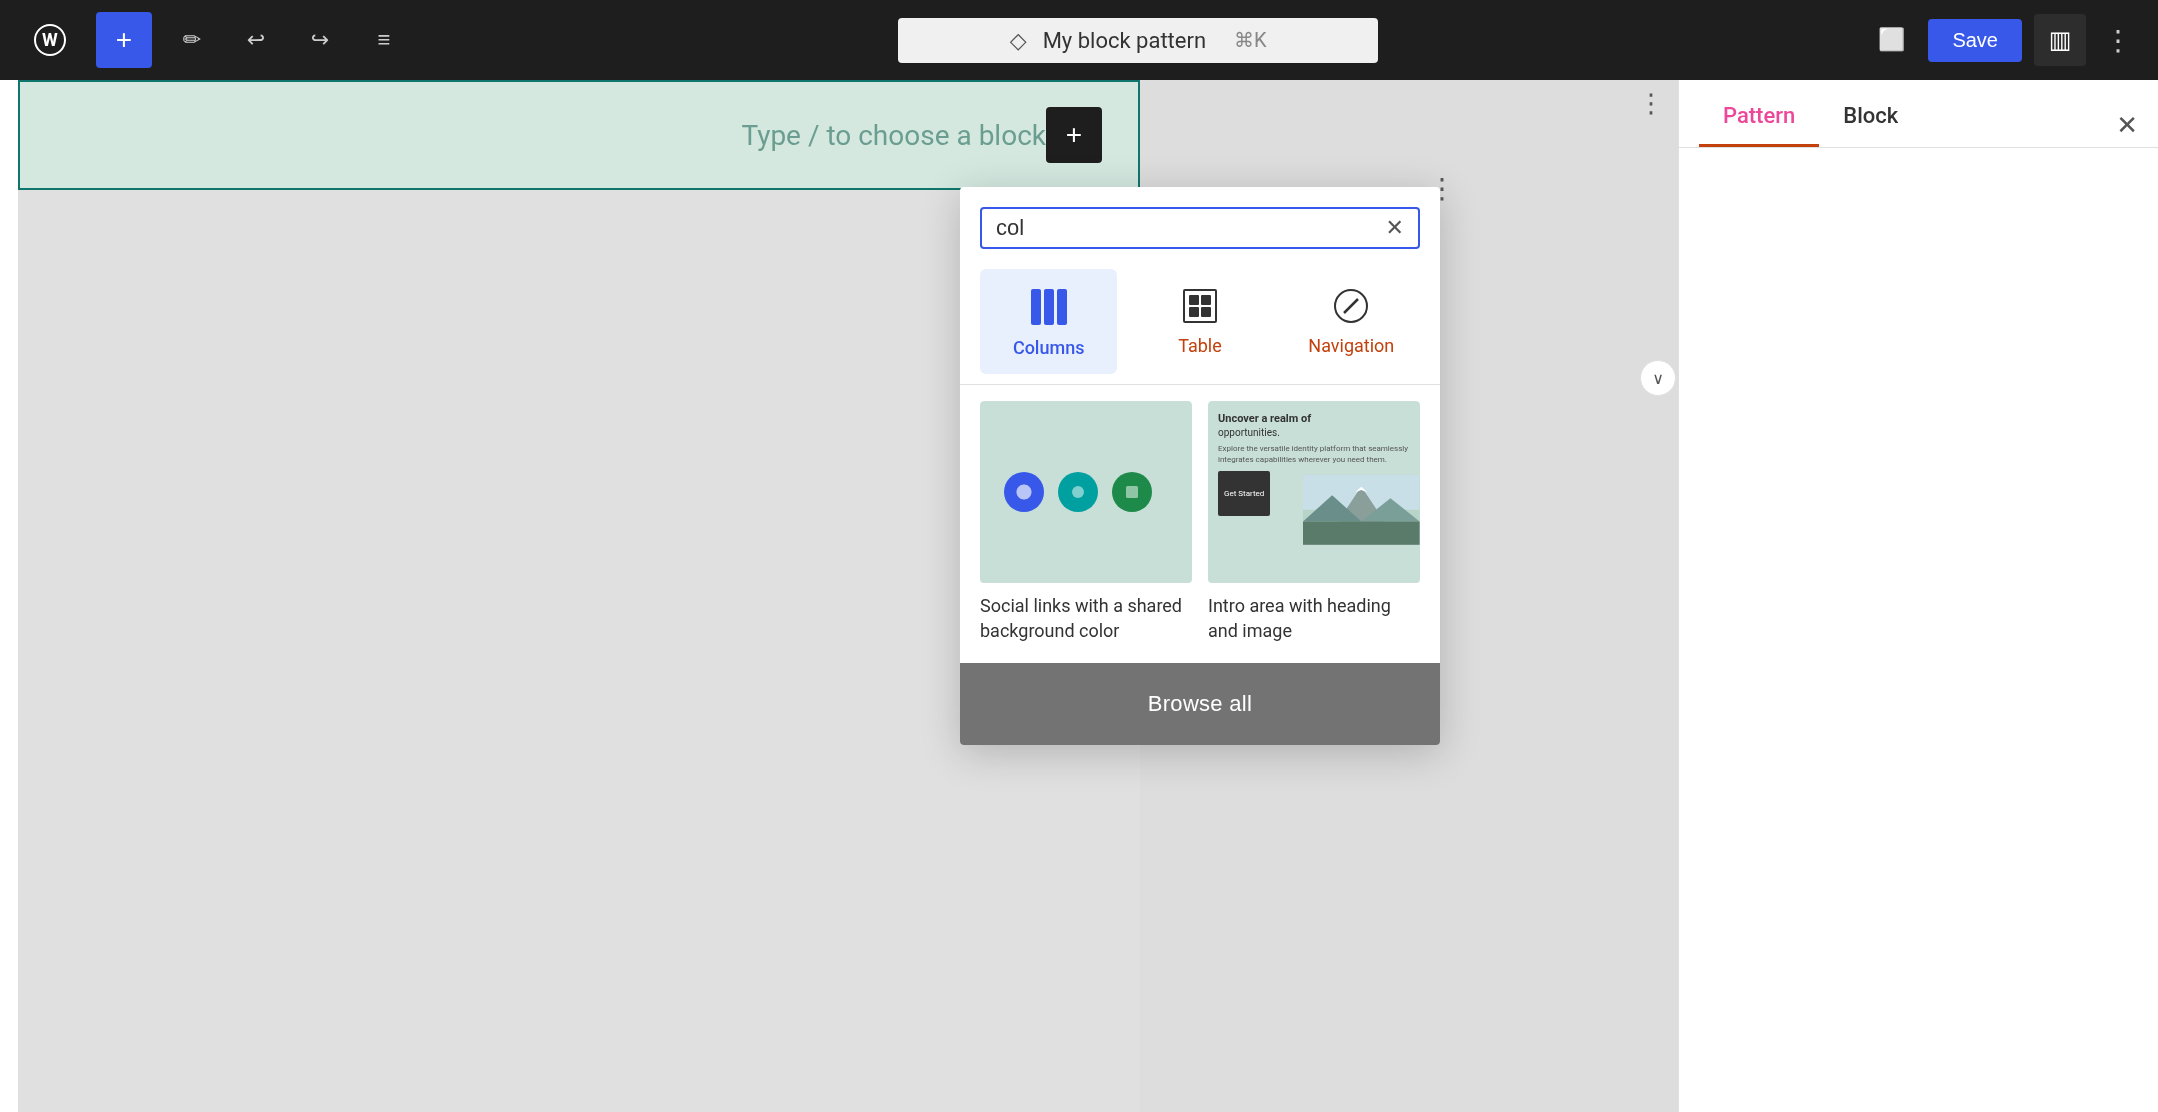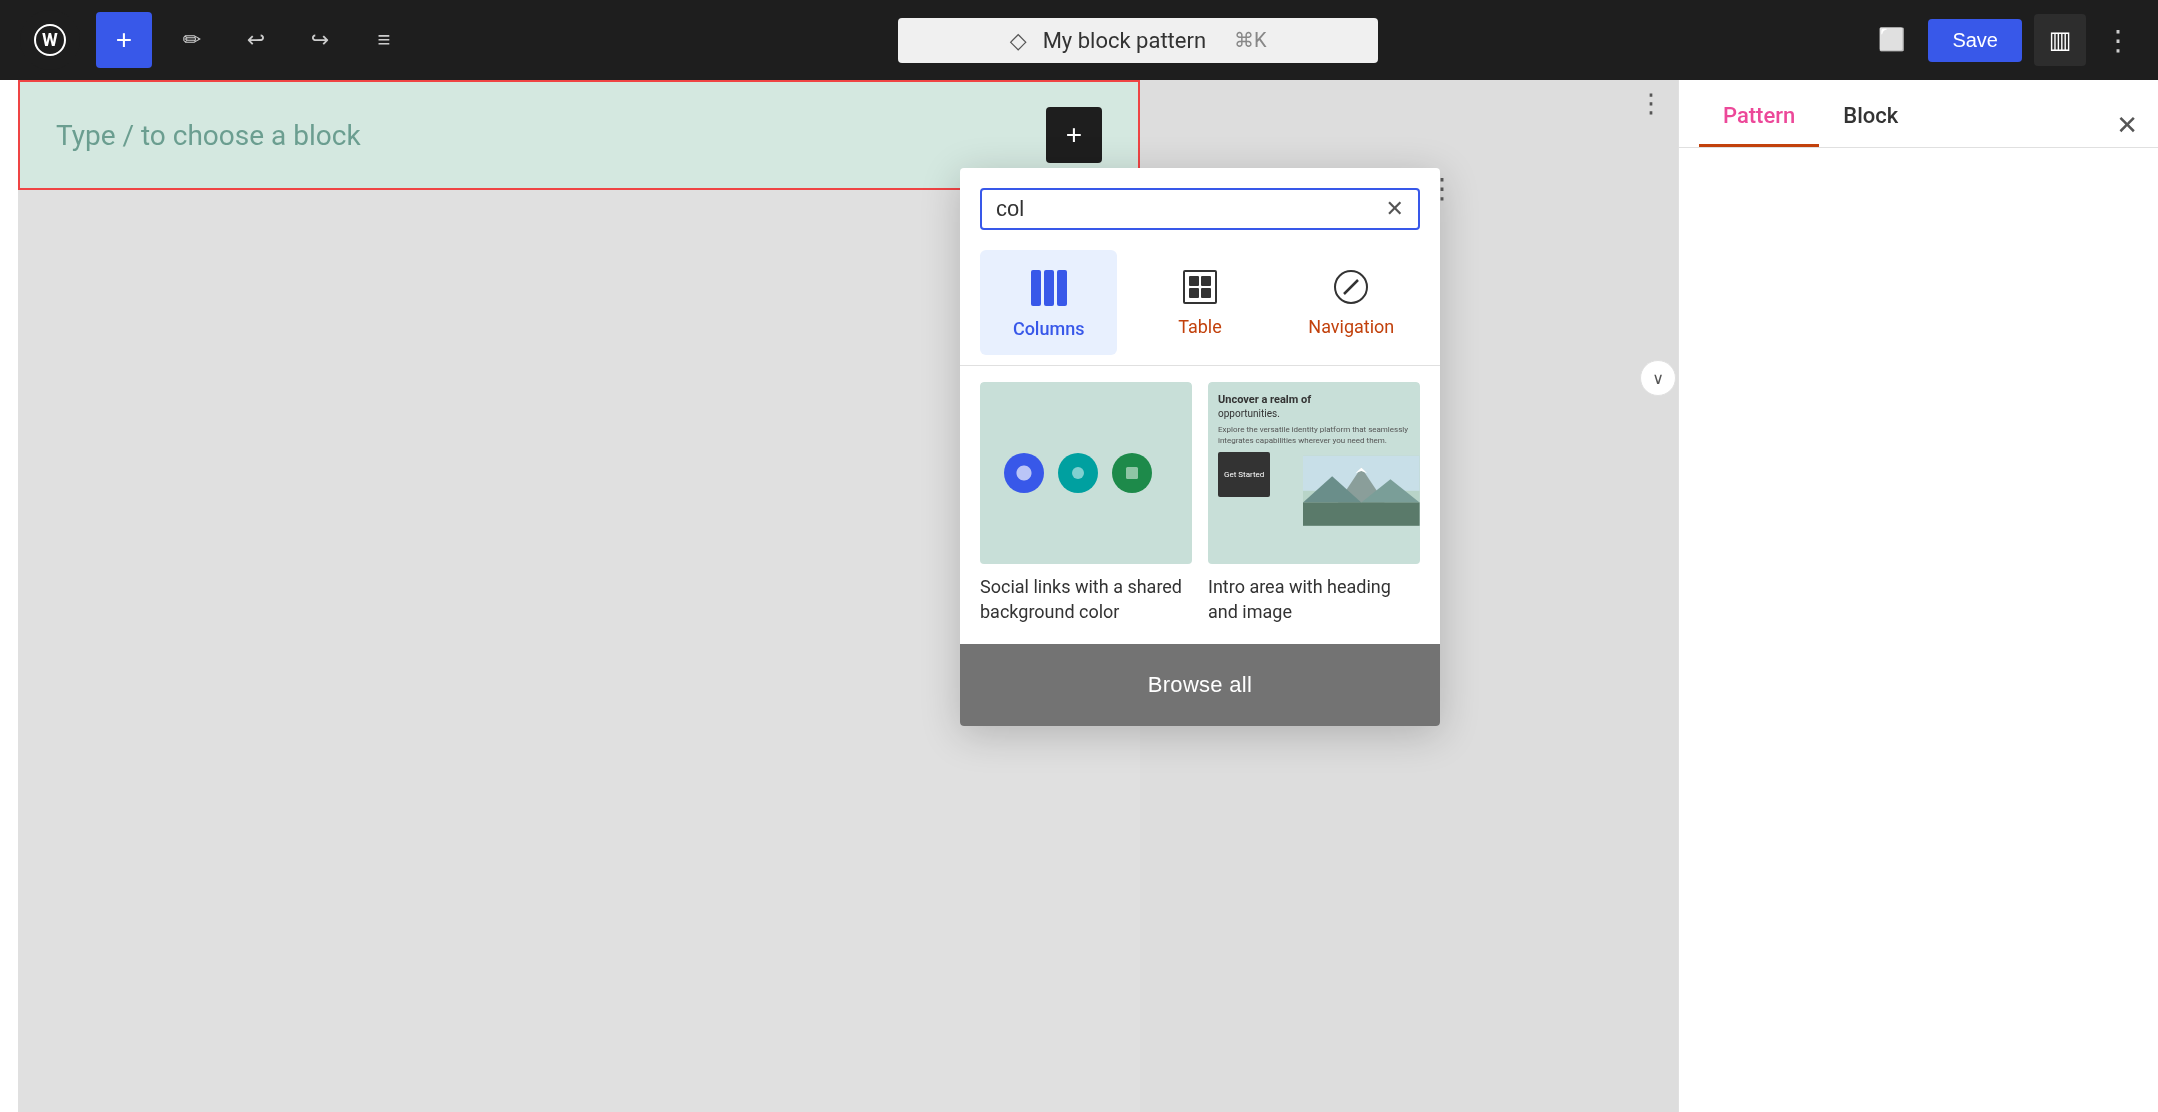--- a/index.html
+++ b/index.html
@@ -130,24 +130,24 @@
       width: 18px;
       background: white;
     }
     .canvas-content {
       position: absolute;
       left: 18px; top: 0; right: 0; bottom: 0;
     }
     .canvas-block-placeholder {
       margin: 0 0 0 0;
       background: #d4e8e0;
-      border: 2px solid #ef4444;
+      border: 2px solid #0f766e;
       display: flex;
       align-items: center;
-      justify-content: space-between;
+      justify-content: flex-end;
       padding: 0 36px;
       height: 110px;
       position: relative;
     }
     .placeholder-text {
       font-size: 28px;
       color: #6b9e90;
       font-style: normal;
     }
     .add-block-btn {
@@ -201,21 +201,21 @@
       border: none;
       font-size: 26px;
       cursor: pointer;
       color: #555;
       padding: 0 0 6px 0;
     }
 
     
     .inserter-popup {
       position: absolute;
-      top: 168px;
+      top: 187px;
       left: 960px;
       width: 480px;
       background: white;
       border-radius: 4px;
       box-shadow: 0 8px 40px rgba(0,0,0,0.2);
       z-index: 200;
       display: flex;
       flex-direction: column;
       overflow: hidden;
     }

